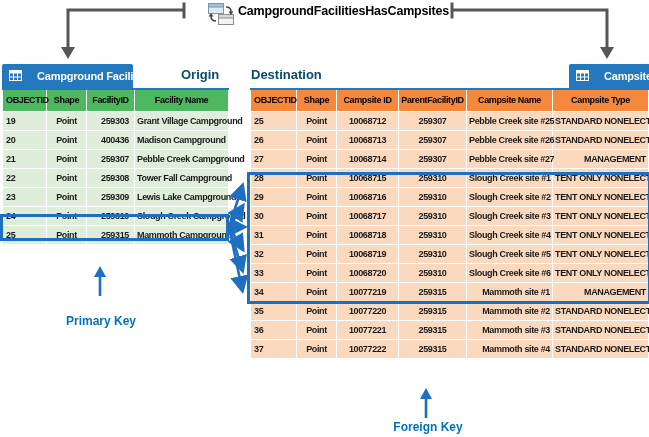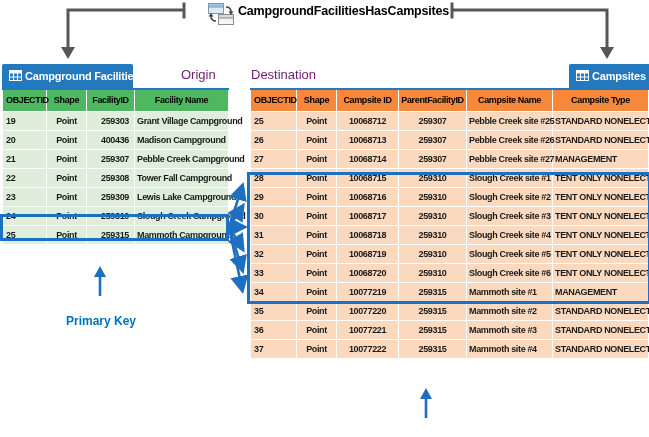--- a/index.html
+++ b/index.html
@@ -12,29 +12,29 @@
   }
   
   svg.overlay{position:absolute;left:0;top:0;width:649px;height:437px;z-index:6;pointer-events:none;}
   .gray-line{stroke:var(--connector-gray);stroke-width:3;fill:none;}
   .gray-head{fill:var(--connector-gray);}
   .blue-line{stroke:var(--highlight-blue);stroke-width:2.6;fill:none;}
   .blue-head{fill:var(--highlight-blue);}
   
   .rel-title{position:absolute;left:238px;top:4px;font-size:12.5px;font-weight:bold;color:#000;letter-spacing:-0.2px;white-space:nowrap;}
   .rel-icon{position:absolute;left:206px;top:2px;}
-  .role-label{position:absolute;top:67px;font-size:13px;font-weight:normal;color:#701a75;white-space:nowrap;text-align:center;}
+  .role-label{position:absolute;top:67px;font-size:13px;font-weight:bold;color:#0c4a6e;white-space:nowrap;text-align:center;}
   .role-origin{left:181px;}
   .role-destination{left:251px;}
   .key-label{position:absolute;font-size:12px;font-weight:bold;color:var(--key-label-blue);text-align:center;white-space:nowrap;}
   .key-primary{left:56px;top:314px;width:90px;}
   .key-foreign{left:383px;top:420px;width:90px;}
   
   .tab{position:absolute;top:64px;height:24px;background:var(--tab-blue);color:#fff;
-       display:flex;align-items:center;gap:3px;padding:0 7px;box-sizing:border-box;
+       display:flex;align-items:center;gap:15px;padding:0 7px;box-sizing:border-box;
        font-size:11px;font-weight:bold;letter-spacing:-0.2px;border-radius:2px 2px 0 0;white-space:nowrap;}
   .tab-origin{left:2px;width:131px;}
   .tab-dest{left:569px;width:102px;}
   .tab .close{margin-left:auto;font-size:11px;font-weight:normal;cursor:default;}
   
   table.grid{position:absolute;border-collapse:collapse;table-layout:fixed;z-index:1;border-top:2px solid var(--tab-blue);}
   table.grid th,table.grid td{border:1px solid #fff;white-space:nowrap;box-sizing:border-box;}
   table.grid th{height:22px;font-size:9px;font-weight:bold;color:#000;letter-spacing:-0.35px;text-align:center;padding:0 2px;}
   table.grid td{height:19px;font-size:9px;font-weight:bold;color:#1a1a1a;letter-spacing:-0.35px;padding:0 2px;}
   #origin-table{left:2px;top:88px;width:226px;}
@@ -52,21 +52,21 @@
   #dest-table th{background:var(--dest-header);}
   #dest-table td{background:var(--dest-row);}
   #dest-table th:nth-child(1){width:46px;text-align:left;padding-left:3px;}
   #dest-table th:nth-child(2){width:40px;}
   #dest-table th:nth-child(3){width:62px;}
   #dest-table th:nth-child(4){width:68px;}
   #dest-table th:nth-child(5){width:86px;}
   #dest-table th:nth-child(6){width:96px;}
   #dest-table td:nth-child(1){text-align:left;padding-left:3px;}
   #dest-table td:nth-child(2),#dest-table td:nth-child(3),#dest-table td:nth-child(4){text-align:center;}
-  #dest-table td:nth-child(5),#dest-table td:nth-child(6){text-align:left;}
+  #dest-table td:nth-child(5),#dest-table td:nth-child(6){text-align:right;}
   
   .hl{position:absolute;border:3px solid var(--highlight-blue);background:transparent;z-index:4;pointer-events:none;}
   .hl-origin{left:0px;top:214px;width:223px;height:21px;}
   .hl-dest{left:247px;top:172px;width:398px;height:126px;}
 </style>
 </head>
 <body>
 
 <div class="canvas" style="--tab-blue: #2478BE; --origin-header: #4DB85F; --origin-row: #DEEEDA; --dest-header: #F5883B; --dest-row: #FAD9BE; --highlight-blue: #1F6FC0; --key-label-blue: #0070C0; --connector-gray: #55565A;">
 
@@ -320,14 +320,15 @@
           <td>Mammoth site #4</td>
           <td>STANDARD NONELECTRIC</td>
         </tr>
       </tbody>
     </table>
 
   <div class="hl hl-origin"></div>
   <div class="hl hl-dest"></div>
 
   <div class="key-label key-primary">Primary Key</div>
+  <div class="key-label key-foreign">Foreign Key</div>
 
 </div>
 
 </body></html>

